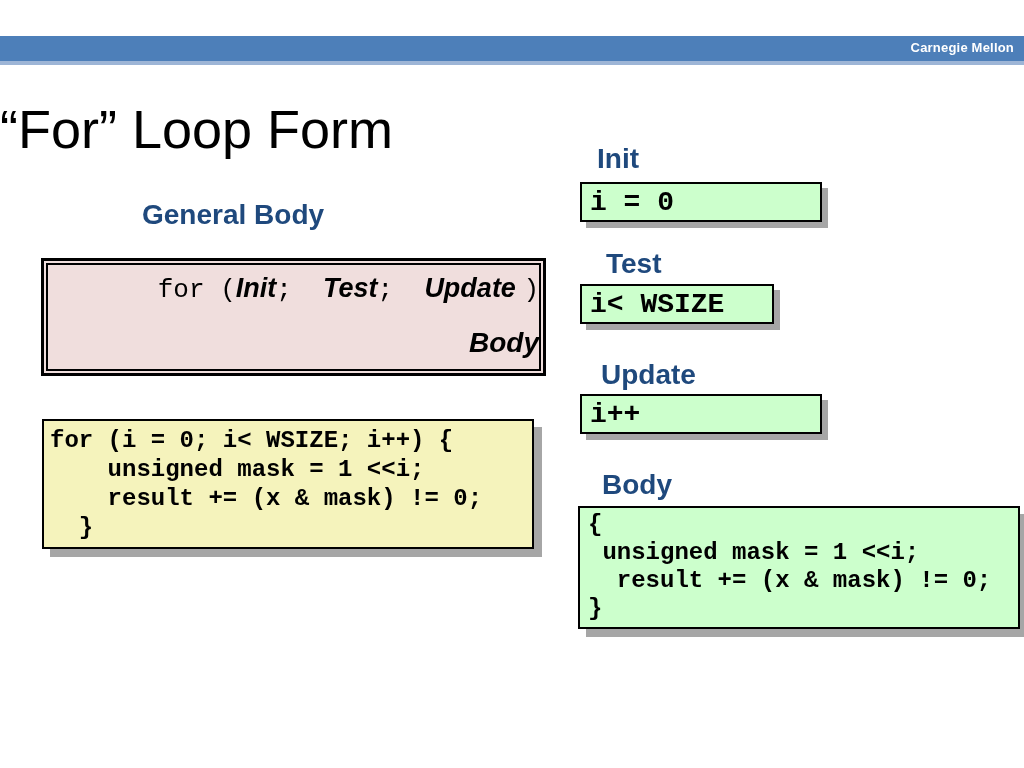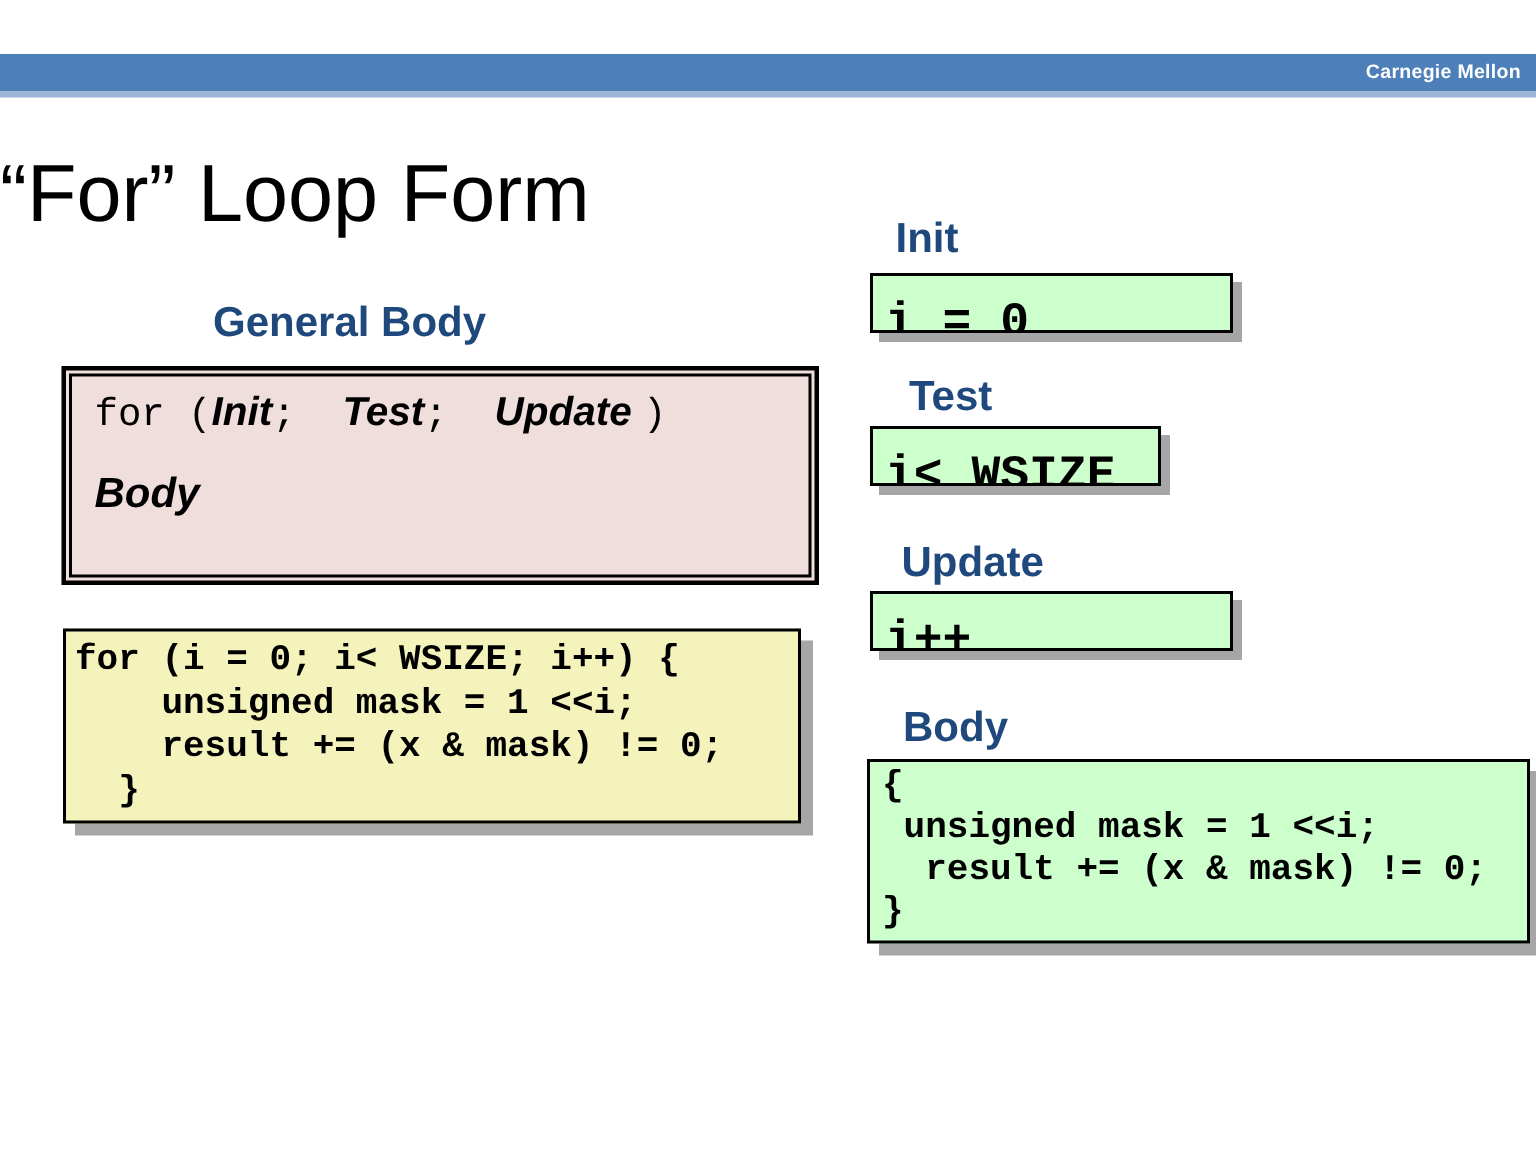--- a/index.html
+++ b/index.html
@@ -61,25 +61,26 @@
   }
   .gf-label     { left: 142px; top: 163px; }
   .init-label   { left: 597px; top: 107px; }
   .test-label   { left: 606px; top: 212px; }
   .update-label { left: 601px; top: 323px; }
   .body-label   { left: 602px; top: 433px; }
 
   
   .pink-outer {
     position: absolute;
-    left: 41px; top: 208px;
-    width: 505px; height: 146px;
+    left: 41px; top: 222px;
+    width: 505px; height: 118px;
     box-sizing: border-box;
     background: var(--pink_fill, #F0DEDD);
     border: 3px solid #000000;
+    text-align: right;
   }
   .pink-inner {
     position: absolute;
     left: 2px; top: 2px; right: 2px; bottom: 2px;
     border: 2px solid #000000;
     box-sizing: border-box;
     padding: 8px 0 0 15px;
   }
   .gf-line1 {
     font-size: 26px;
@@ -120,23 +121,23 @@
     left: 42px; top: 383px;
     width: 492px; height: 130px;
     background: var(--yellow_fill, #F5F3BC);
     font-size: 24px;
     line-height: 29px;
     padding: 5px 6px;
     box-shadow: 8px 8px 0 var(--shadow_gray, #A6A6A6);
   }
   .green-box {
     background: var(--green_fill, #CCFFCC);
-    font-size: 32px;
+    font-size: 28px;
     line-height: 31px;
-    padding: 15px 8px;
+    padding: 3px 8px;
   }
   .init-box   { left: 580px; top: 146px; width: 242px; height: 40px; }
   .test-box   { left: 580px; top: 248px; width: 194px; height: 40px; }
   .update-box { left: 580px; top: 358px; width: 242px; height: 40px; }
   .body-box   {
     left: 578px; top: 470px;
     width: 442px; height: 123px;
     font-size: 24px;
     line-height: 28px;
     padding: 3px 8px;

